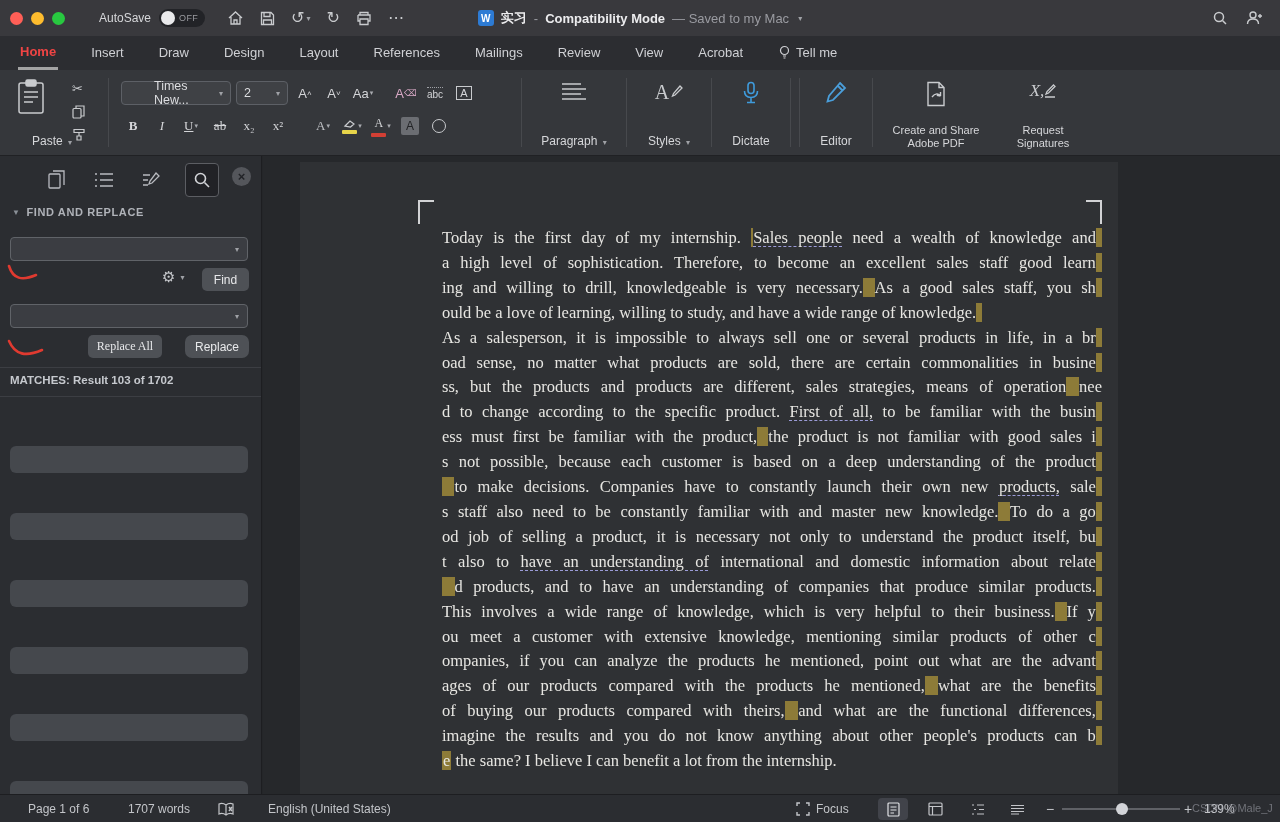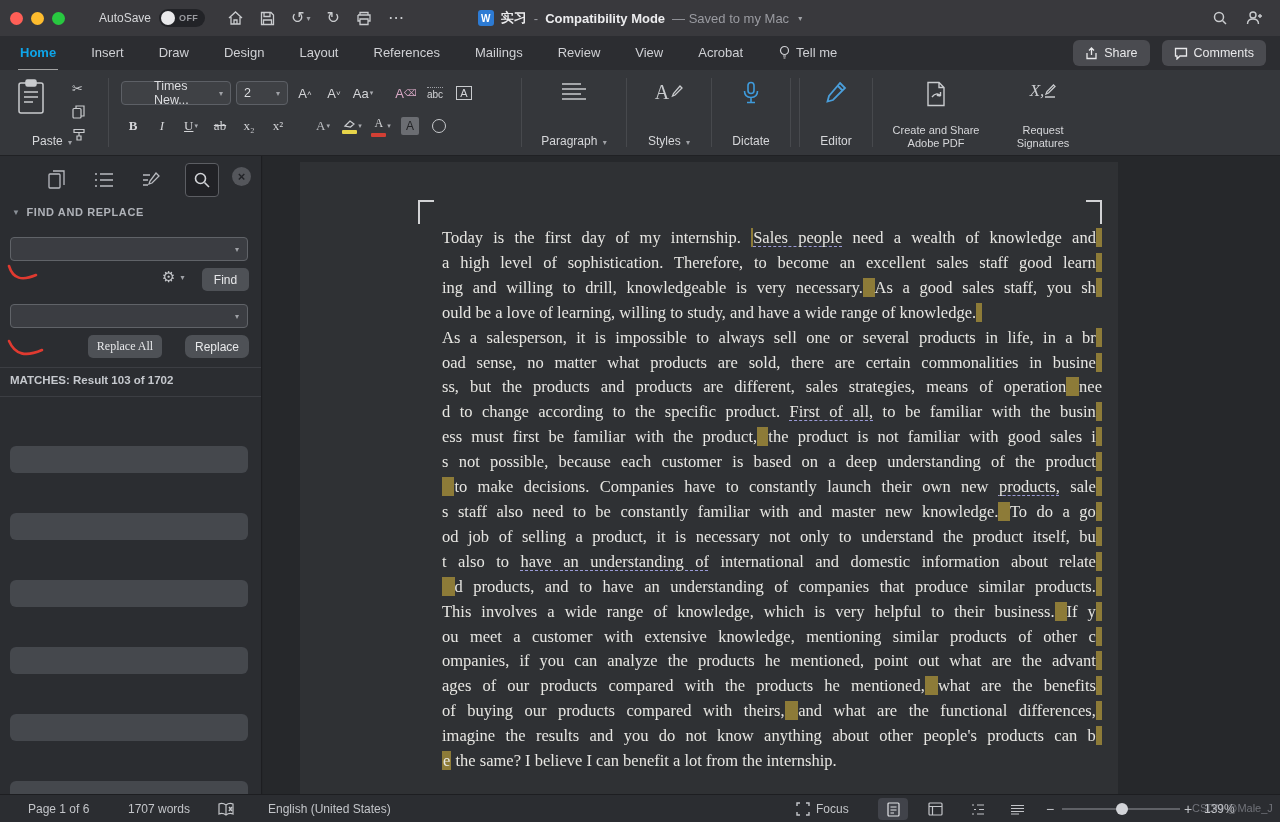--- a/index.html
+++ b/index.html
@@ -10,39 +10,39 @@
   
   .titlebar { position:absolute; top:0; left:0; right:0; height:36px; background:#39393d;
               display:flex; align-items:center; }
   .lights { display:flex; gap:8px; padding-left:10px; }
   .light { width:13px; height:13px; border-radius:50%; }
   .l-close{ background:#ff5f57; } .l-min{ background:#febc2e; } .l-zoom{ background:#28c840; }
   .autosave { margin-left:34px; font-size:12px; color:#d6d7da; }
   .toggle { margin-left:8px; width:46px; height:18px; border-radius:9px; background:#222327;
             display:flex; align-items:center; }
   .knob { width:14px; height:14px; border-radius:50%; background:#e9e9eb; margin-left:2px; }
-  .toggle-label { font-size:9px; font-weight:bold; color:#9a9ba0; margin-left:4px; letter-spacing:.4px;}
+  .toggle-label { font-size:9px; font-weight:normal; color:#9a9ba0; margin-left:4px; letter-spacing:.4px;}
   .qa { display:flex; align-items:center; gap:16px; margin-left:22px; color:#c9cbce; }
   .qa .ic { display:flex; align-items:center; }
   .uglyph { font-size:16px; color:#c9cbce; line-height:1; }
   .car { font-size:8px; color:#9fa1a6; margin-left:2px; }
   .title-center { position:absolute; left:0; right:0; top:0; height:36px; display:flex;
                   align-items:center; justify-content:center; gap:7px; pointer-events:none; }
   .word-icon { width:16px; height:16px; background:#2d7bd4; border-radius:3px; color:#fff;
                font-size:10px; font-weight:bold; display:flex; align-items:center; justify-content:center; }
   .tt-bold { font-size:13px; font-weight:bold; color:#ececee; }
   .tt-dim  { font-size:13px; color:#9a9ba1; }
   .title-right { margin-left:auto; display:flex; align-items:center; gap:18px; padding-right:16px; color:#c9cbce; }
 
   
   .tabsrow { position:absolute; top:36px; left:0; right:0; height:34px; background:#2c2d31;
              display:flex; align-items:stretch; padding-left:18px; }
   .tab { font-size:13px; color:#cfd0d4; display:flex; align-items:center; padding:0 2px;
          margin-right:31px; border-bottom:2px solid transparent; }
-  .tab.active { color:#0ea5e9; font-weight:bold; border-bottom:1px solid #a3a3a3; }
+  .tab.active { color:#ef4444; font-weight:bold; border-bottom:3px solid #a3a3a3; }
   .bulb { margin-right:5px; display:flex; }
   .tabbtns { margin-left:auto; display:flex; align-items:center; gap:12px; padding-right:14px; }
   .pillbtn { height:26px; background:#4a4b50; border-radius:6px; display:flex; align-items:center;
              gap:6px; padding:0 12px; font-size:12.5px; color:#e8e8ea; }
 
   
   .ribbon { position:absolute; top:70px; left:0; right:0; height:86px; background:#35373b;
             border-bottom:1px solid #202124; display:flex; align-items:stretch; }
   .vdiv { width:1px; background:#47494d; margin:8px 4px; }
   .group { position:relative; }
@@ -212,34 +212,20 @@
     <span class="tab">Acrobat</span>
     <span class="tab">
       <span class="bulb">
         <svg width="13" height="15" viewBox="0 0 13 15" fill="none" stroke="#cfd0d4" stroke-width="1.2">
             <circle cx="6.5" cy="5.5" r="4"></circle>
             <path d="M5 11 H8 M5.5 13 H7.5"></path>
           </svg>
       </span>
       <span>Tell me</span>
     </span>
-    <div class="tabbtns">
-      <div class="pillbtn">
-        <svg width="13" height="13" viewBox="0 0 13 13" fill="none" stroke="#e8e8ea" stroke-width="1.3">
-            <path d="M6.5 8 V1.5 M4 3.5 L6.5 1 L9 3.5 M2 6 V11.5 H11 V6"></path>
-          </svg>
-        <span>Share</span>
-      </div>
-      <div class="pillbtn">
-        <svg width="14" height="13" viewBox="0 0 14 13" fill="none" stroke="#e8e8ea" stroke-width="1.3">
-            <path d="M1.5 1.5 H12.5 V9 H6 L3 12 V9 H1.5 Z"></path>
-          </svg>
-        <span>Comments</span>
-      </div>
-    </div>
   </div>
 
   <div class="ribbon">
     <div class="group g-paste">
       <span class="paste-big">
         <svg width="30" height="36" viewBox="0 0 30 36" fill="none" stroke="#c9cbce" stroke-width="1.5">
             <rect x="3" y="4" width="24" height="30" rx="2"></rect>
             <rect x="10" y="1" width="10" height="6" rx="1.5" fill="#c9cbce"></rect>
             <path d="M8 13 H22 M8 18 H22 M8 23 H17"></path>
           </svg>

